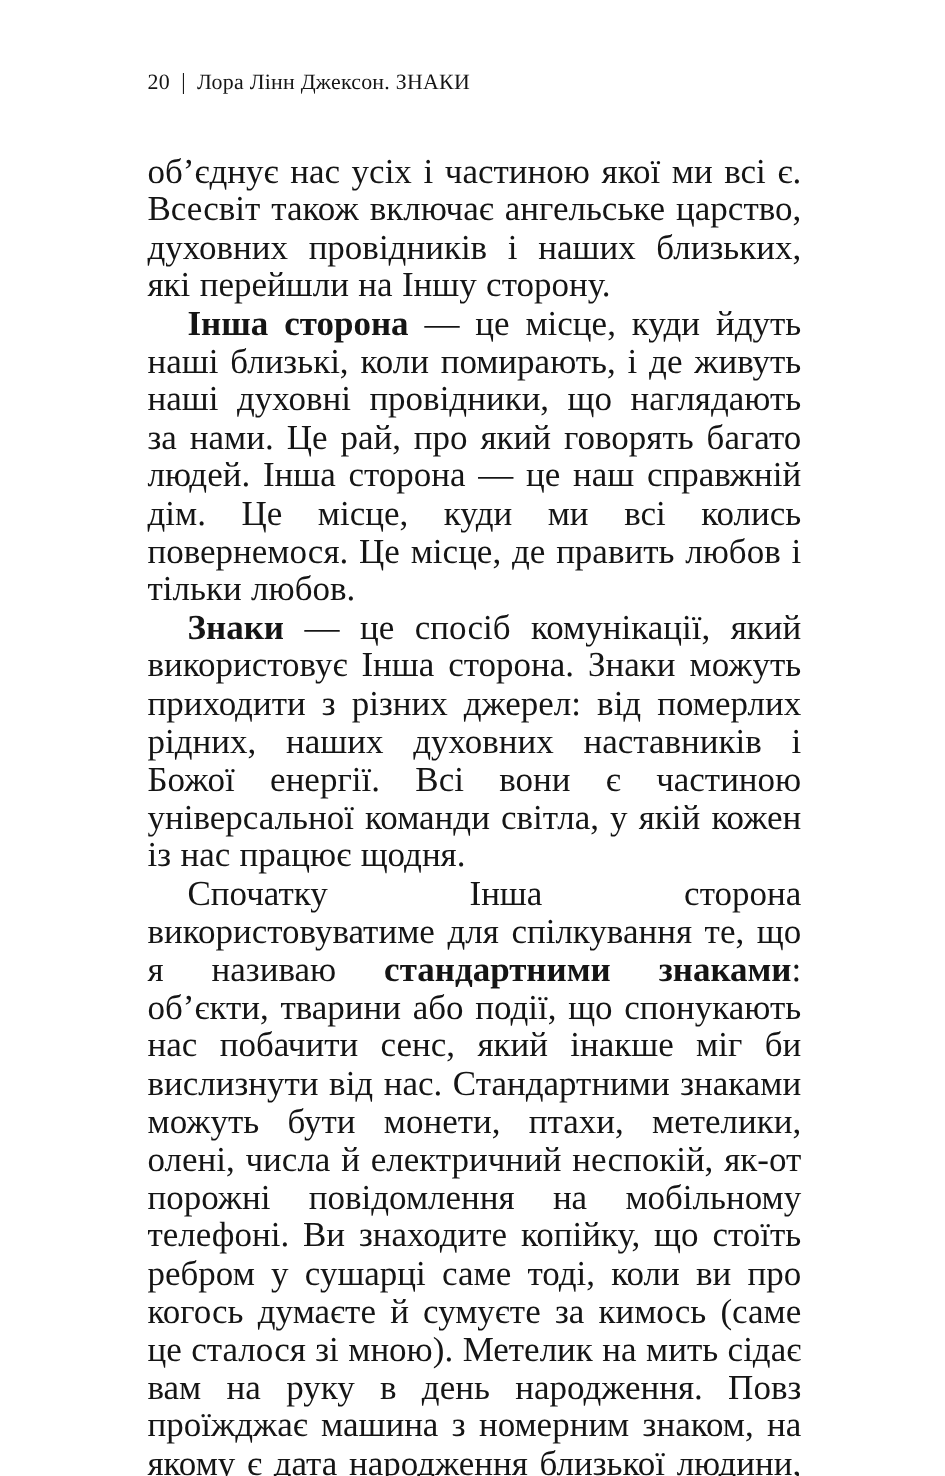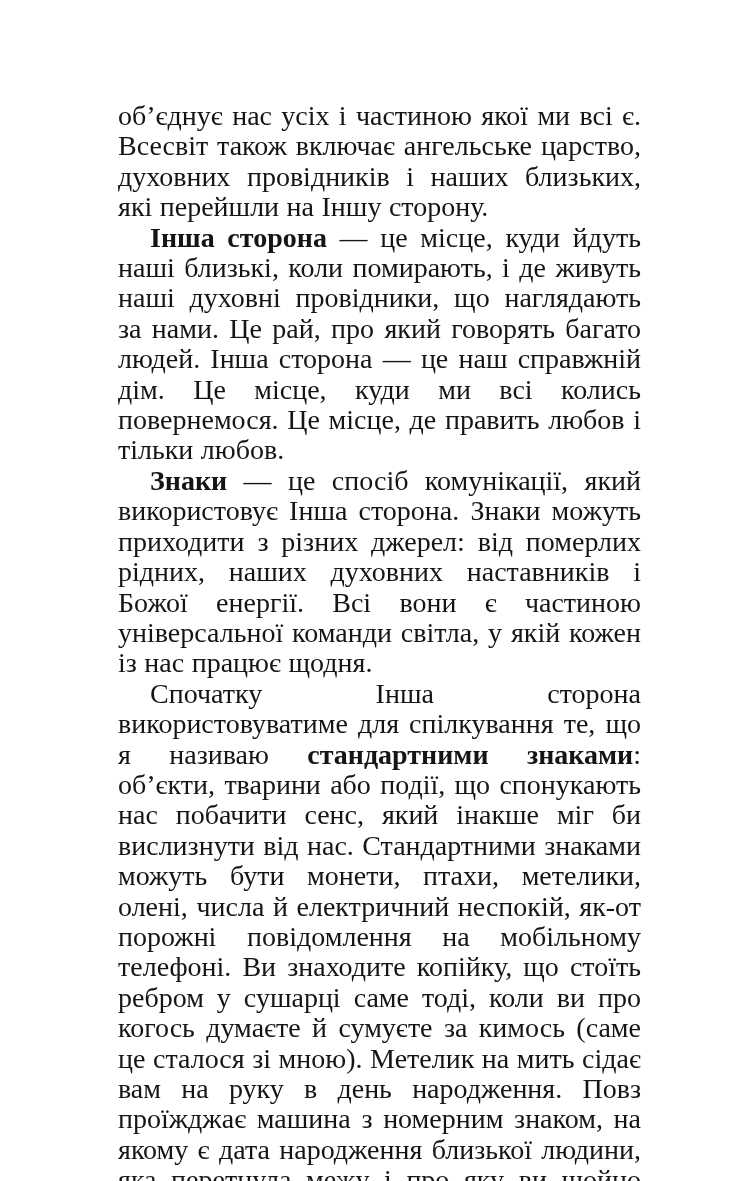--- a/index.html
+++ b/index.html
@@ -48,20 +48,23 @@
   }
   .para strong {
     font-weight: 700;
   }
 </style>
 </head>
 <body>
 
 <div class="page">
 
+  <div class="running-header">
+    <span>20</span><span class="sep">|</span><span>Лора Лінн Джексон. ЗНАКИ</span>
+  </div>
 
   <div class="body-text">
 
     <p class="para no-indent"><span>об’єднує нас усіх і частиною якої ми всі є. Всесвіт також включає ангельське царство, духовних провідників і наших близьких, які перейшли на Іншу сторону.</span></p>
 
     <p class="para"><strong>Інша сторона</strong><span> — це місце, куди йдуть наші близькі, коли помирають, і де живуть наші духовні провідники, що наглядають за нами. Це рай, про який говорять багато людей. Інша сторона — це наш справжній дім. Це місце, куди ми всі колись повернемося. Це місце, де править любов і тільки любов.</span></p>
 
     <p class="para"><strong>Знаки</strong><span> — це спосіб комунікації, який використовує Інша сторона. Знаки можуть приходити з різних джерел: від померлих рідних, наших духовних наставників і Божої енергії. Всі вони є частиною універсальної команди світла, у якій кожен із нас працює щодня.</span></p>
 
     <p class="para"><span>Спочатку Інша сторона використовуватиме для спілкування те, що я називаю </span><strong>стандартними знаками</strong><span>: об’єкти, тварини або події, що спонукають нас побачити сенс, який інакше міг би вислизнути від нас. Стандартними знаками можуть бути монети, птахи, метелики, олені, числа й електричний неспокій, як-от порожні повідомлення на мобільному телефоні. Ви знаходите копійку, що стоїть ребром у сушарці саме тоді, коли ви про когось думаєте й сумуєте за кимось (саме це сталося зі мною). Метелик на мить сідає вам на руку в день народження. Повз проїжджає машина з номерним знаком, на якому є дата народження близької людини, яка перетнула межу і про яку ви щойно думали. Ви отримуєте порожні повідомлення на мобільний телефон у річницю смерті коханої людини.</span></p>

